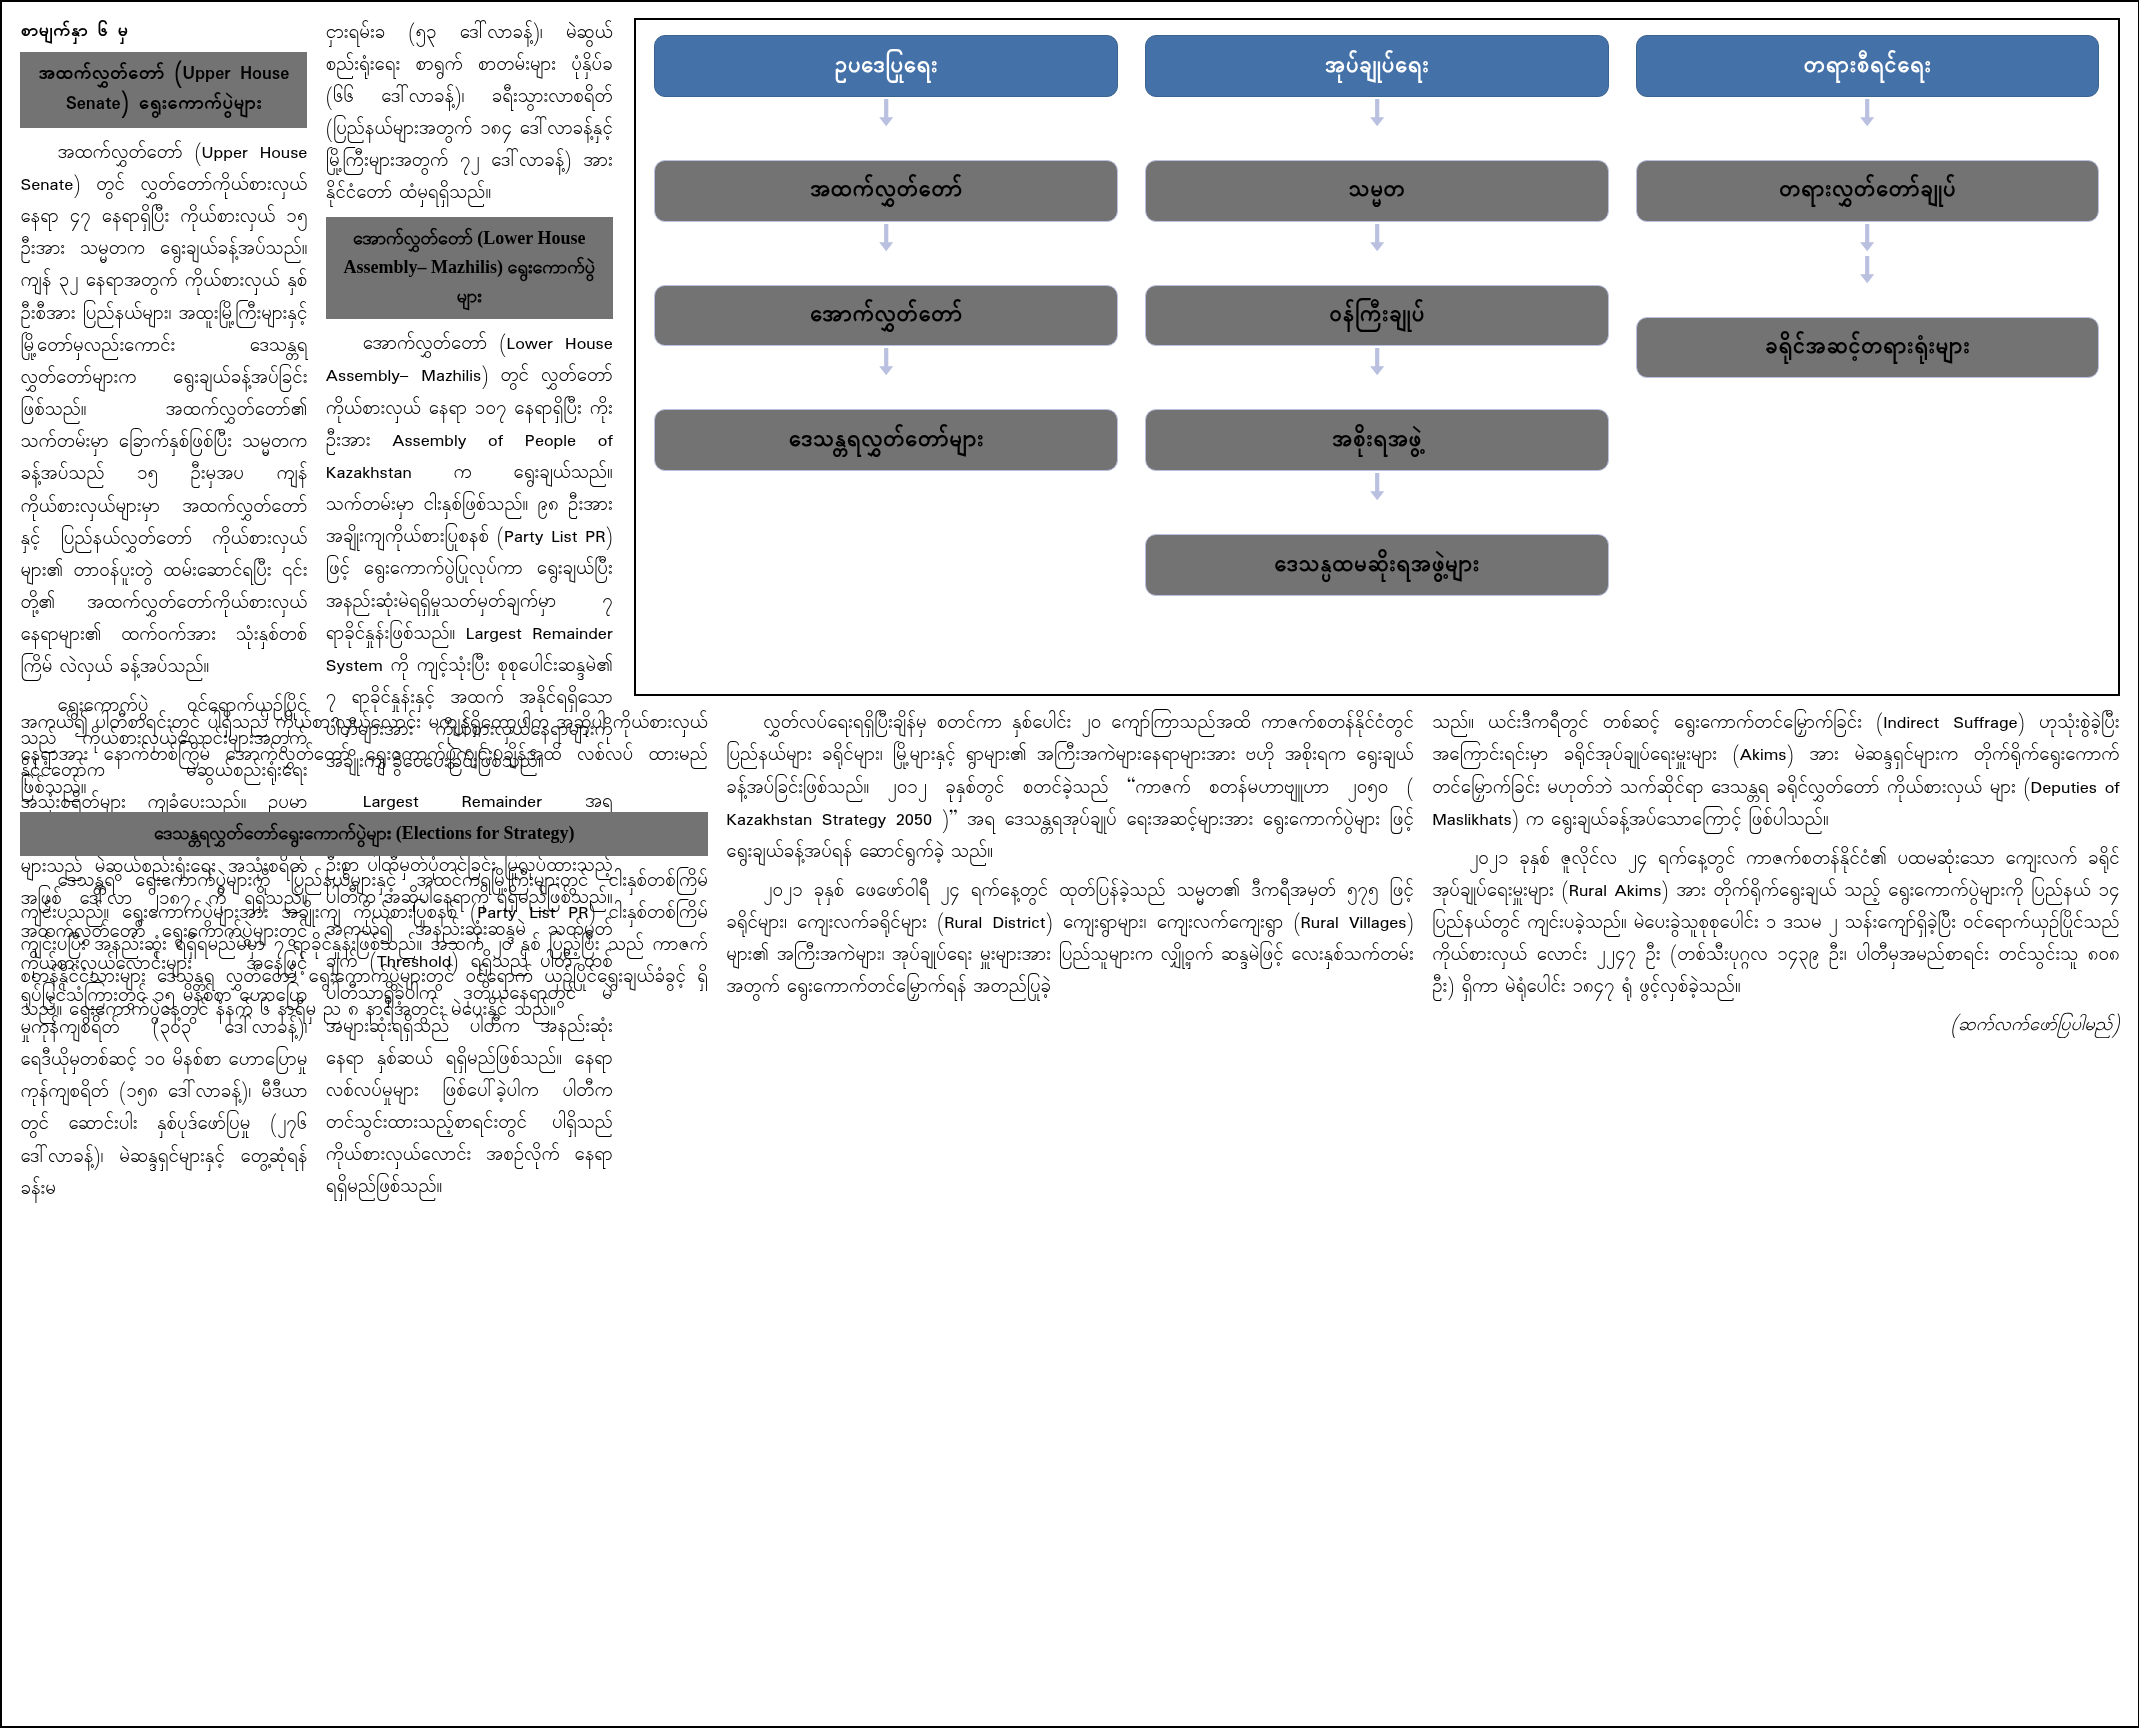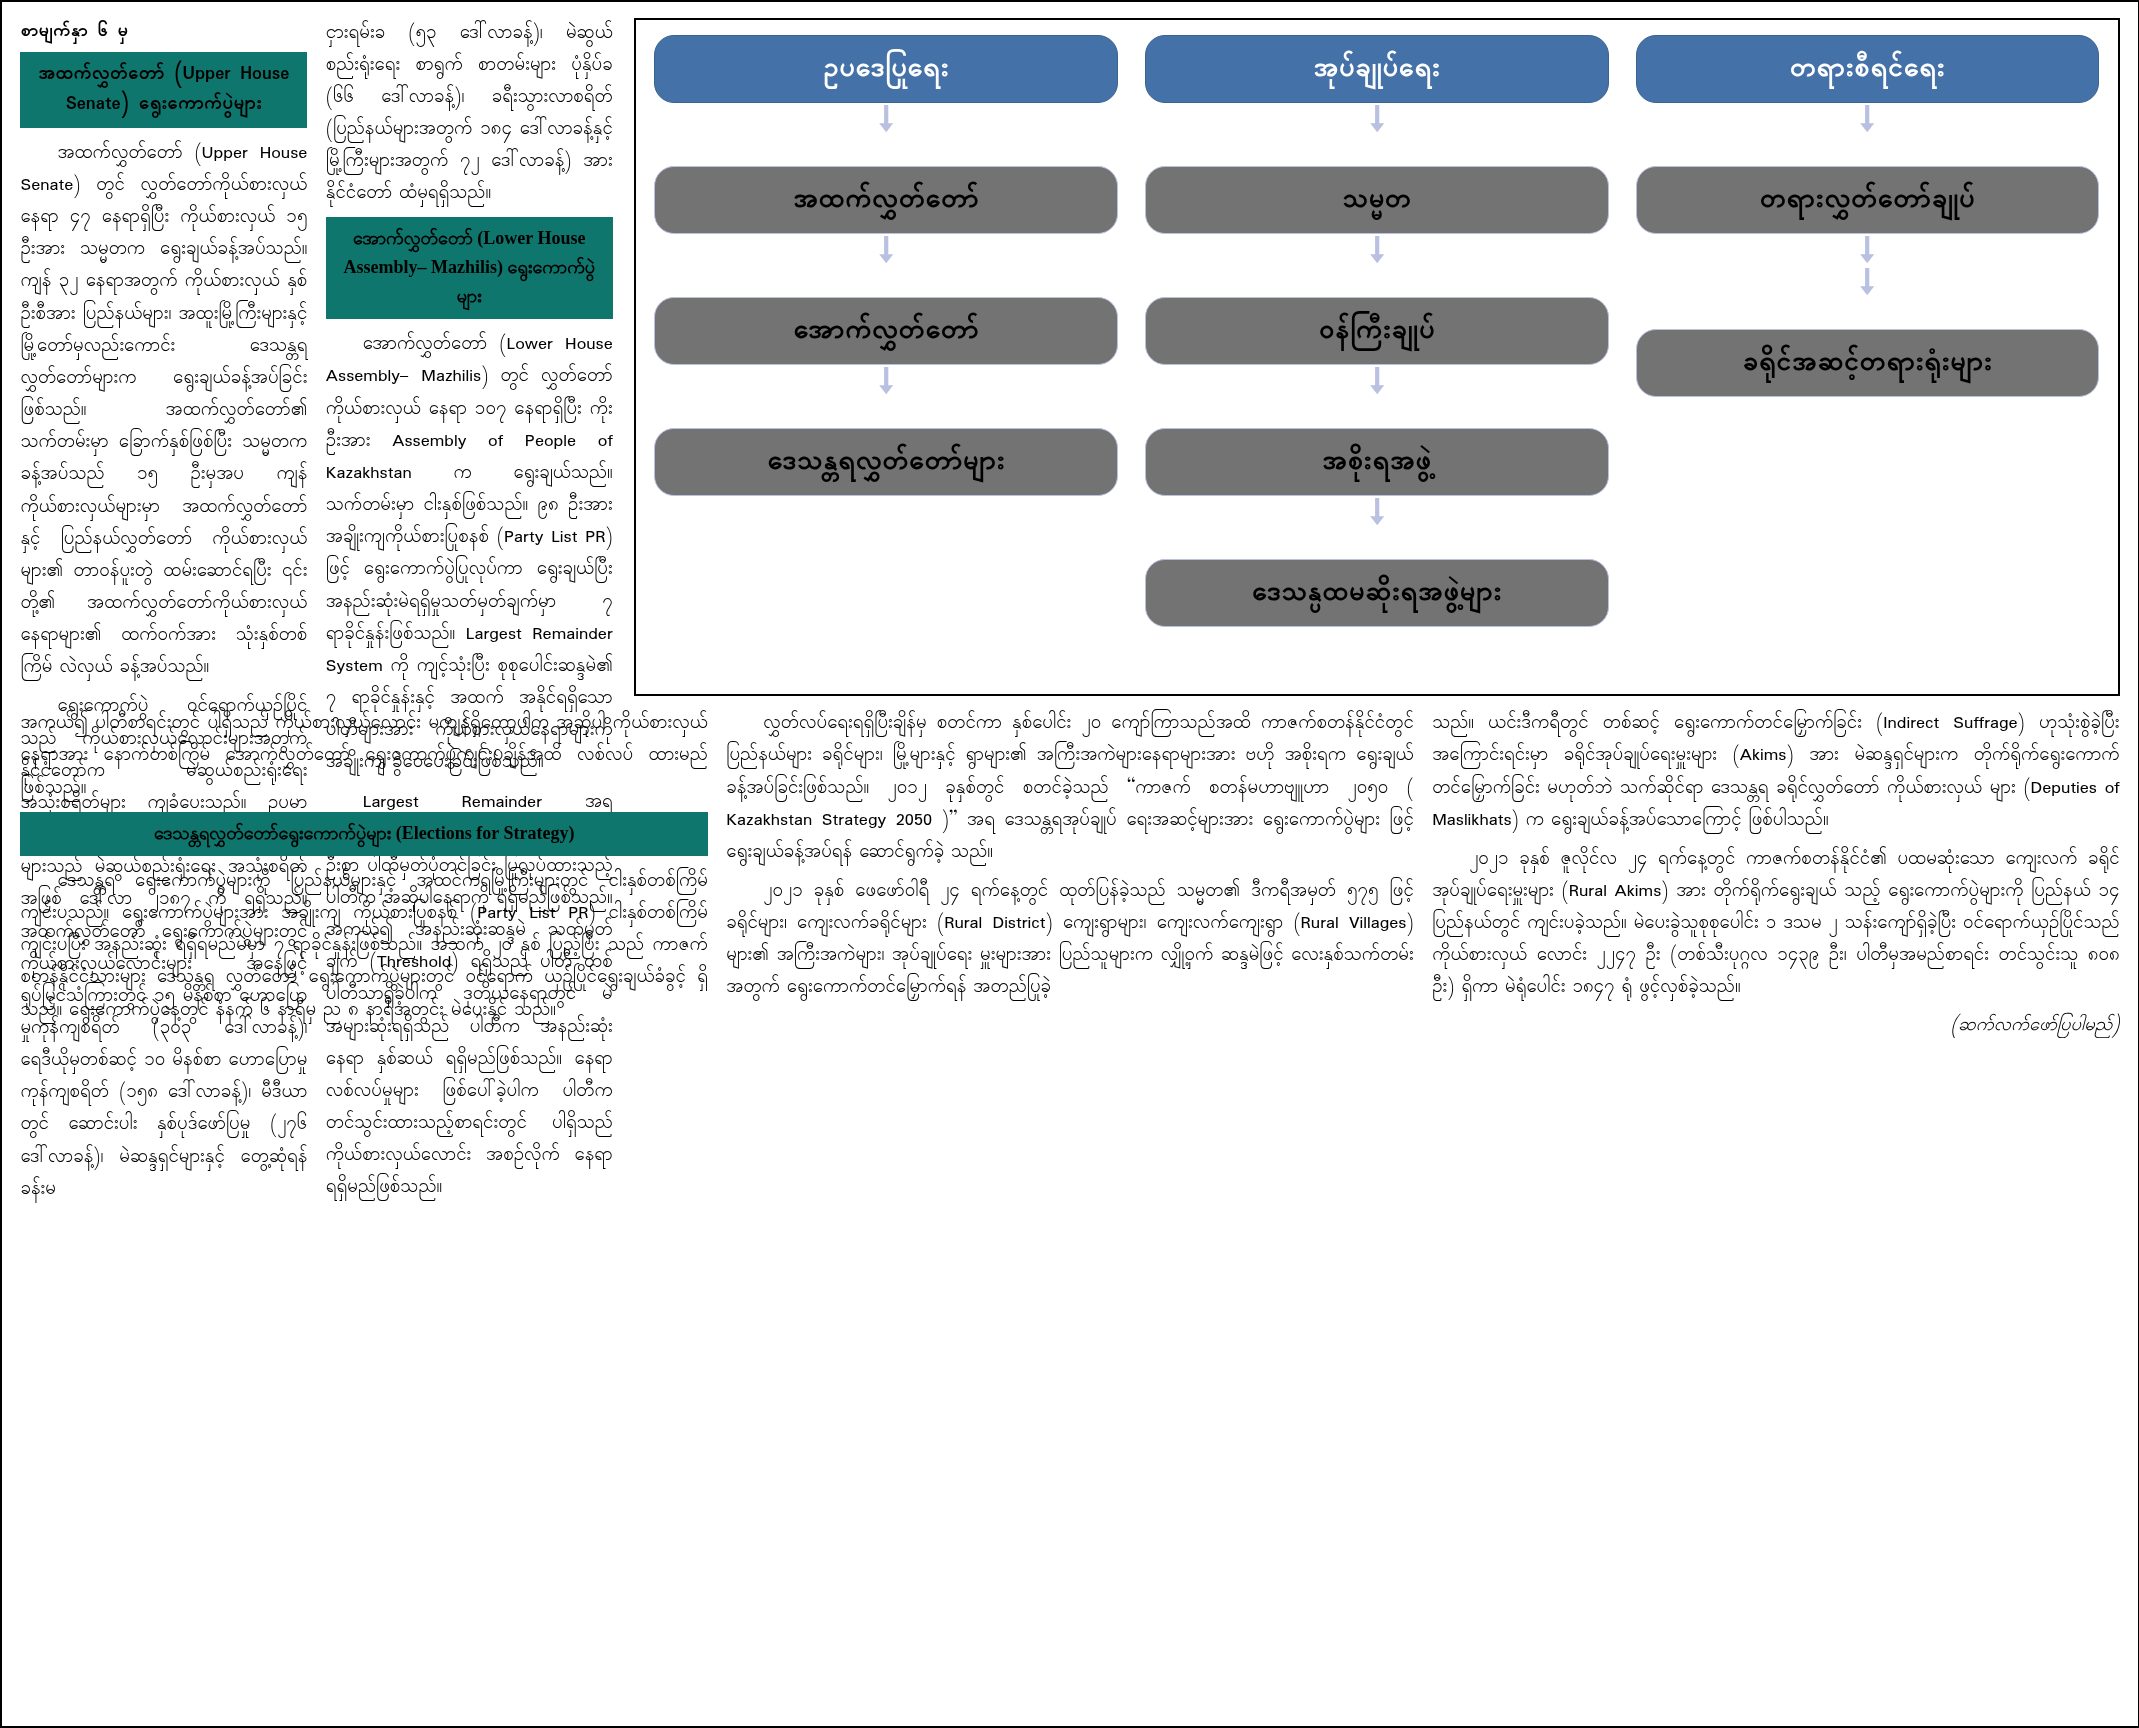--- a/index.html
+++ b/index.html
@@ -30,21 +30,21 @@
   .body-text {
     font-size: 18.7px;
     line-height: 1.72;
     text-align: justify;
     text-justify: inter-word;
     margin: 0 0 7px 0;
   }
   .body-text.indent { text-indent: 37px; }
 
   .heading-box {
-    background: #0f766e;
+    background: #737373;
     border: 0;
     text-align: center;
     font-weight: 700;
     font-size: 19px;
     line-height: 1.6;
     padding: 7px 5.6px 8.5px 5.6px;
     margin: 0 0 10px 0;
   }
   .heading-box.small { font-size: 18px; font-family: Liberation Serif, serif; }
 
@@ -73,23 +73,23 @@
     gap: 27px;
     height: 100%;
   }
   .chart-col {
     flex: 1 1 0;
     display: flex;
     flex-direction: column;
     align-items: stretch;
   }
   .node {
-    border-radius: 20px;
+    border-radius: 11px;
     text-align: center;
-    font-size: 28px;
+    font-size: 23px;
     font-weight: 700;
     padding: 15.5px 7px;
     line-height: 1.25;
   }
   .node.header {
     background: #4472a8;
     color: #ffffff;
     border: 0.7px solid #3a638f;
   }
   .node.body {

